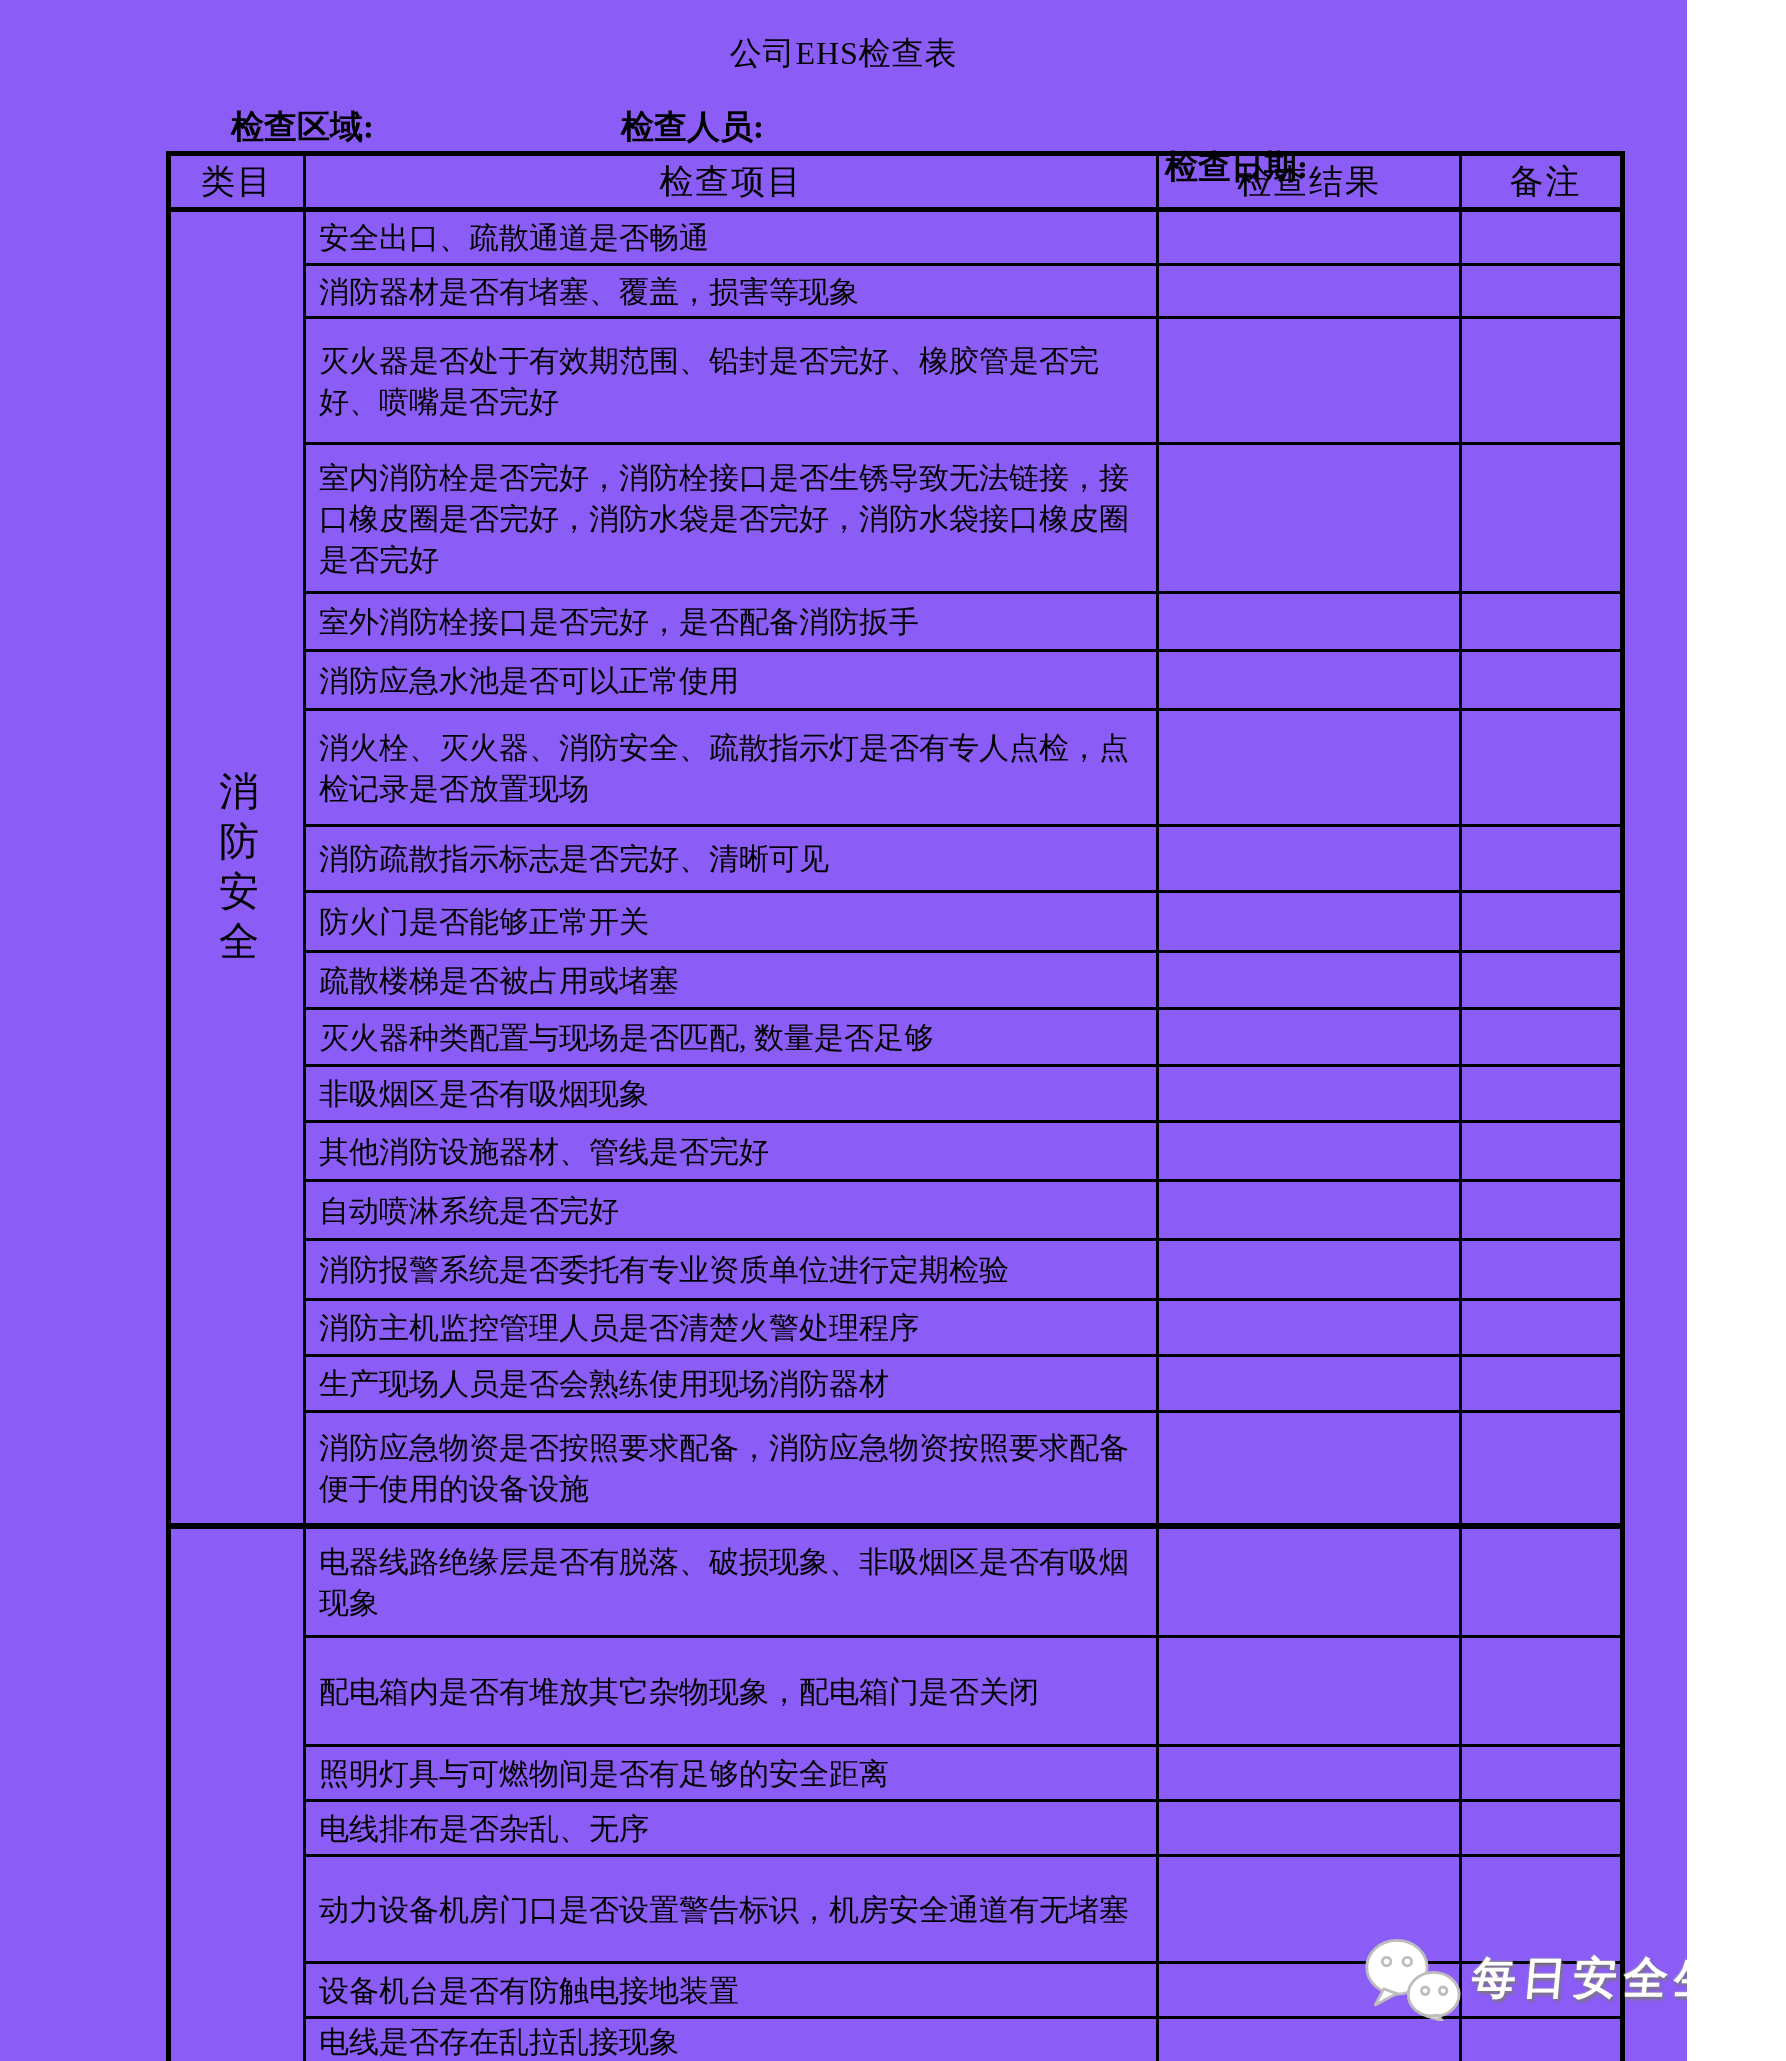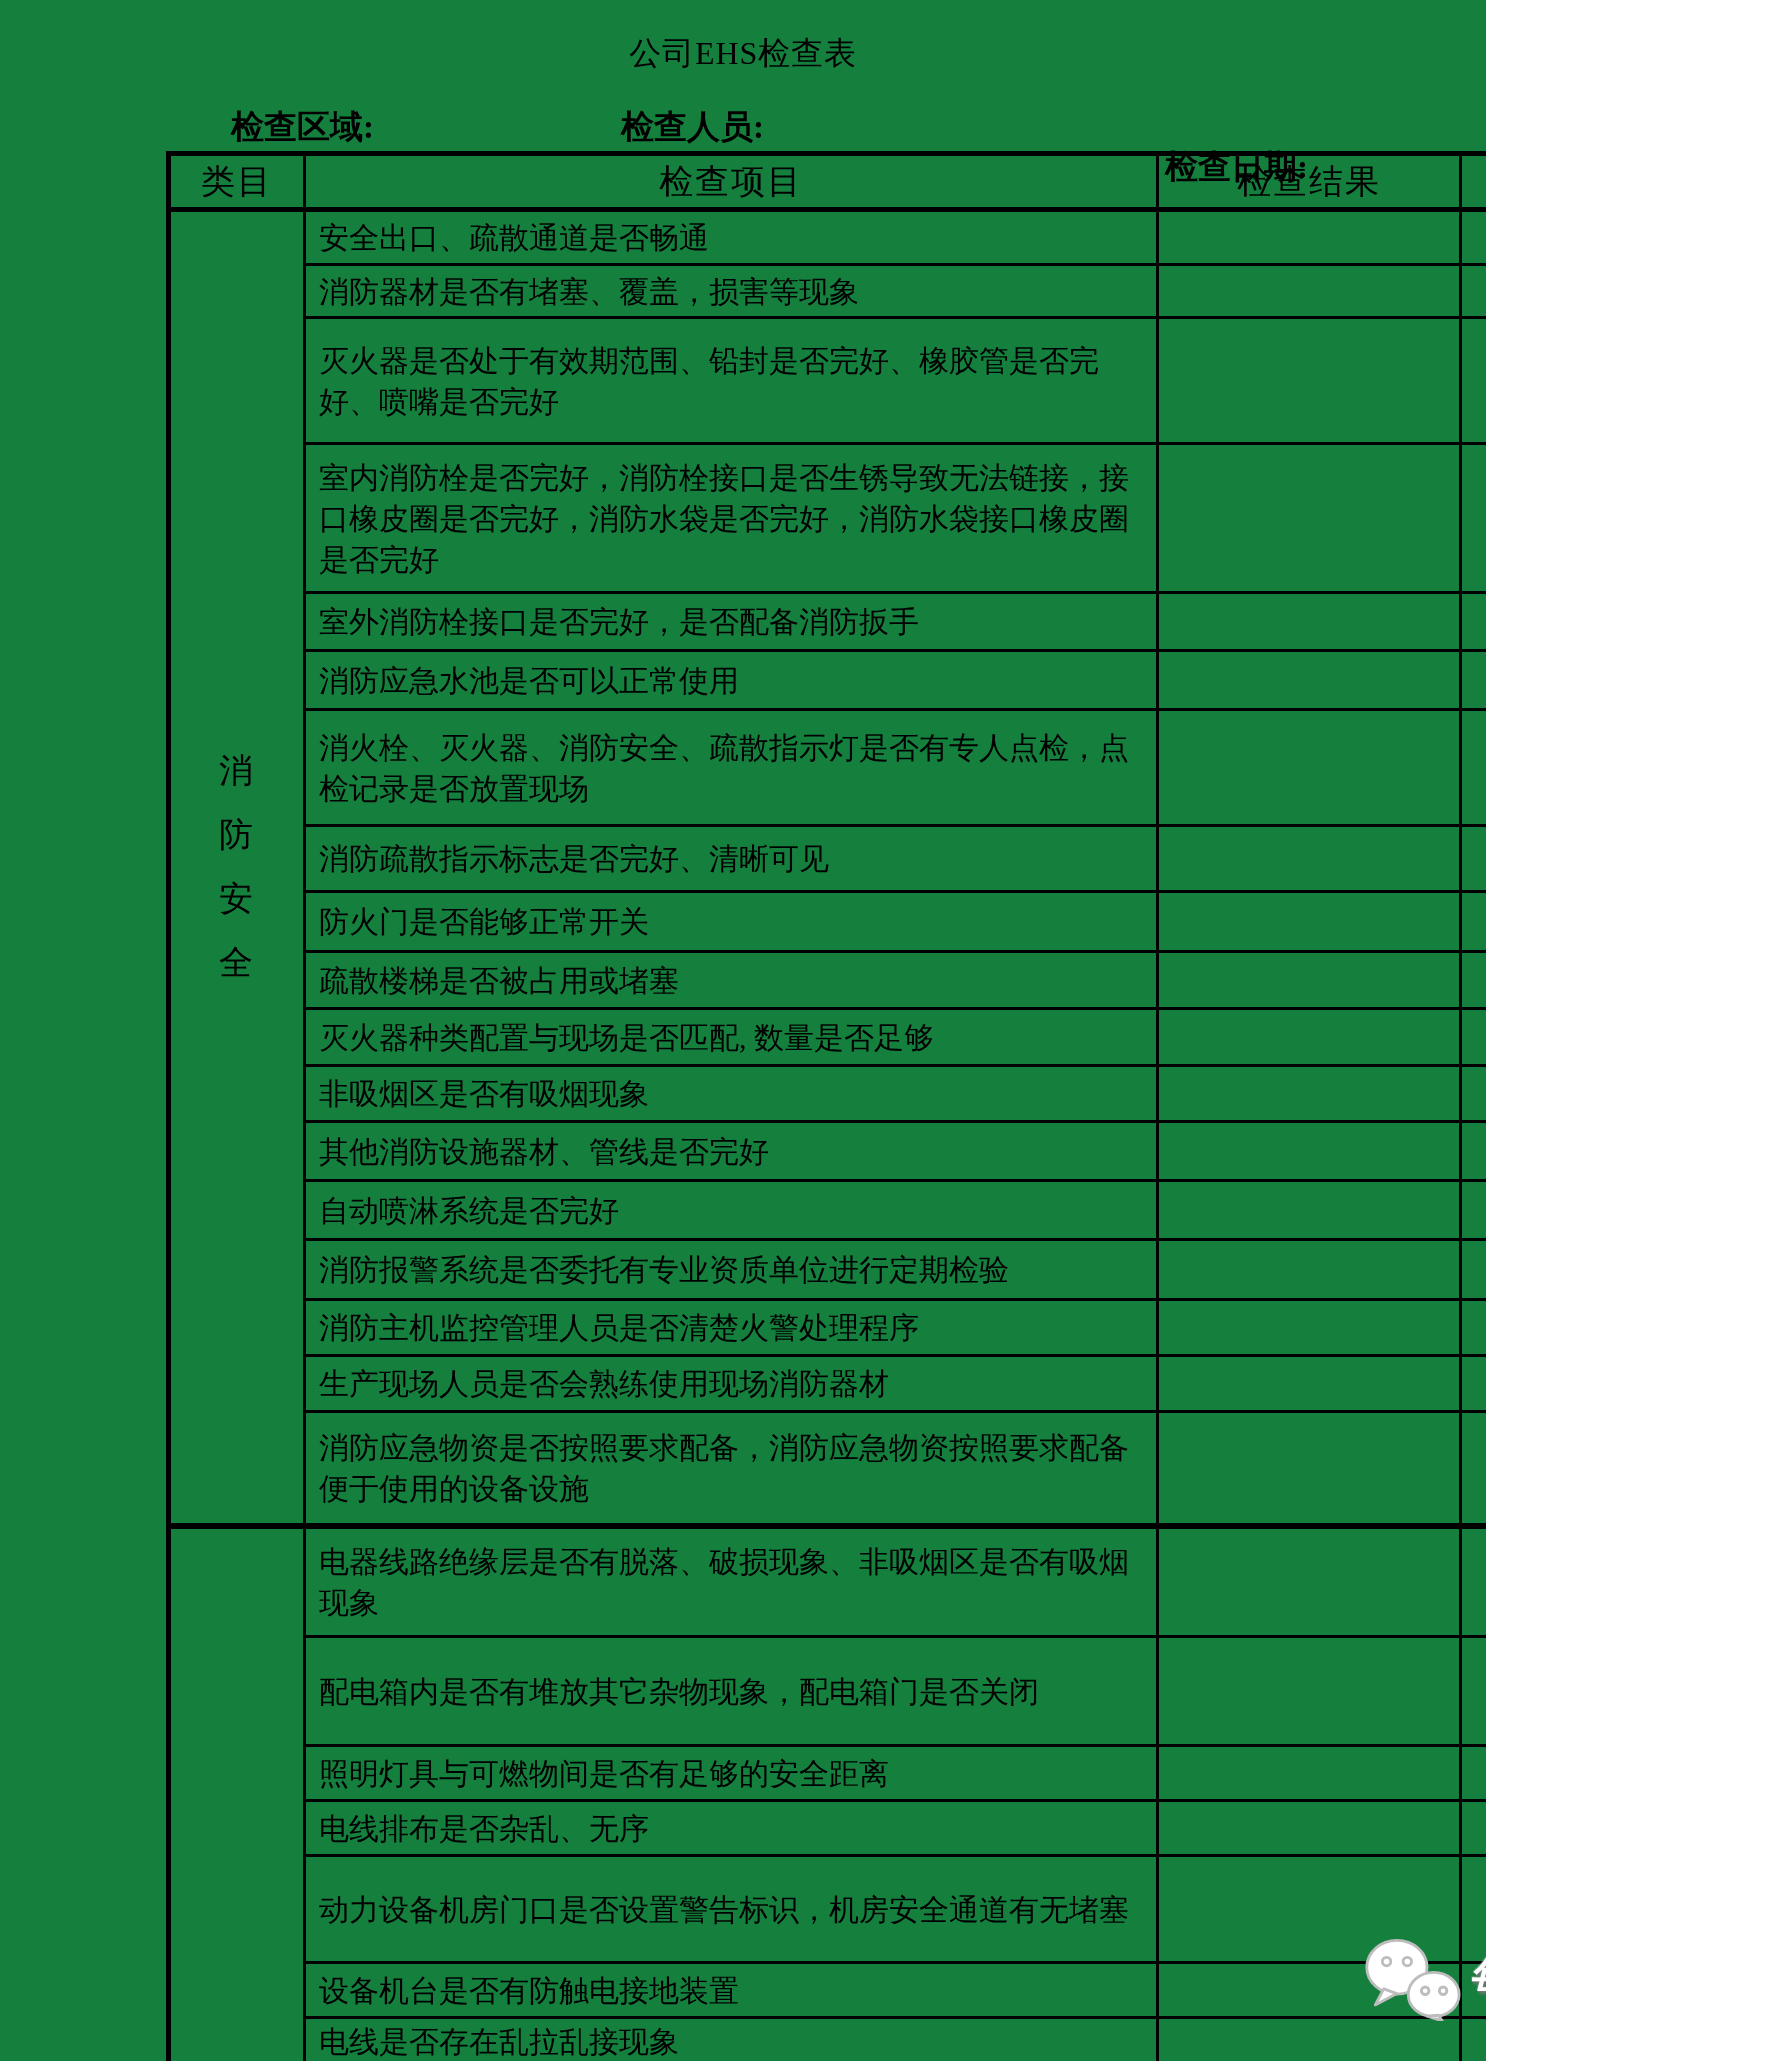--- a/index.html
+++ b/index.html
@@ -1,21 +1,21 @@
 <!DOCTYPE html>
 <html style="font-size:15px"><head>
 <meta charset="utf-8">
 <style>
   * { margin: 0; padding: 0; box-sizing: border-box; }
   html, body { background: #ffffff; }
   .page {
     position: relative;
-    width: 1486px;
+    width: 1687px;
     height: 2061px;
-    background: #15803d;
+    background: #8b5cf6;
     overflow: hidden;
     font-family: "Liberation Serif", "DejaVu Serif", serif;
     color: #000;
   }
   .doc-title {
     position: absolute;
     top: 32px;
     left: 0;
     width: 100%;
     text-align: center;
@@ -63,22 +63,22 @@
     font-size: 30px;
     line-height: 41px;
     text-align: left;
     padding: 1.9px 3.8px 1.9px 13px;
     word-break: break-all;
   }
   td.cat { text-align: center; }
   .vtext {
     width: 36px;
     margin: 0 auto;
-    font-size: 34px;
-    line-height: 64px;
+    font-size: 40px;
+    line-height: 50px;
     word-break: break-all;
     text-align: left;
   }
   tr.sec2-start td { border-top: 6.6px solid #000; }
 
   .watermark {
     position: absolute;
     left: 1363px;
     top: 1936px;
     display: flex;

